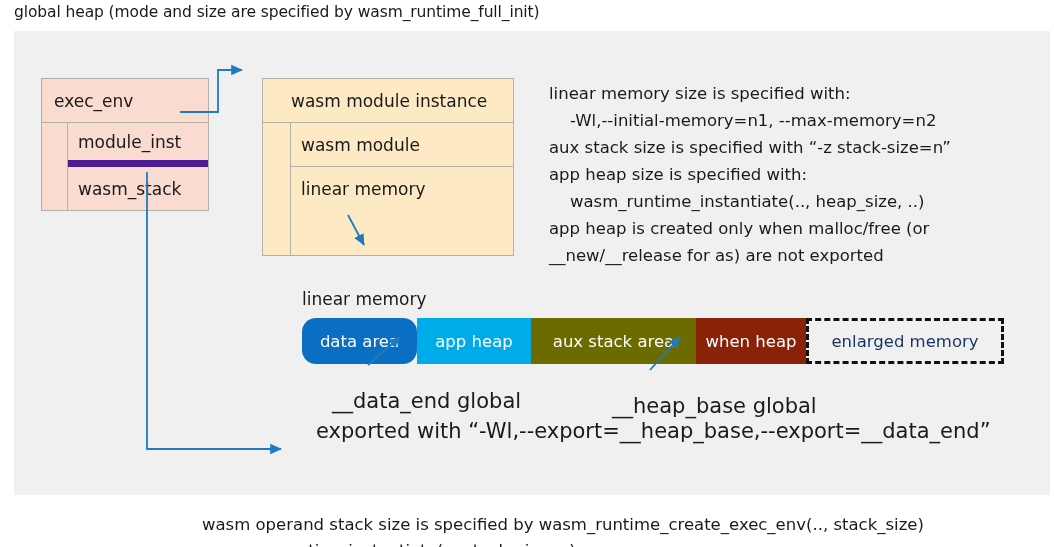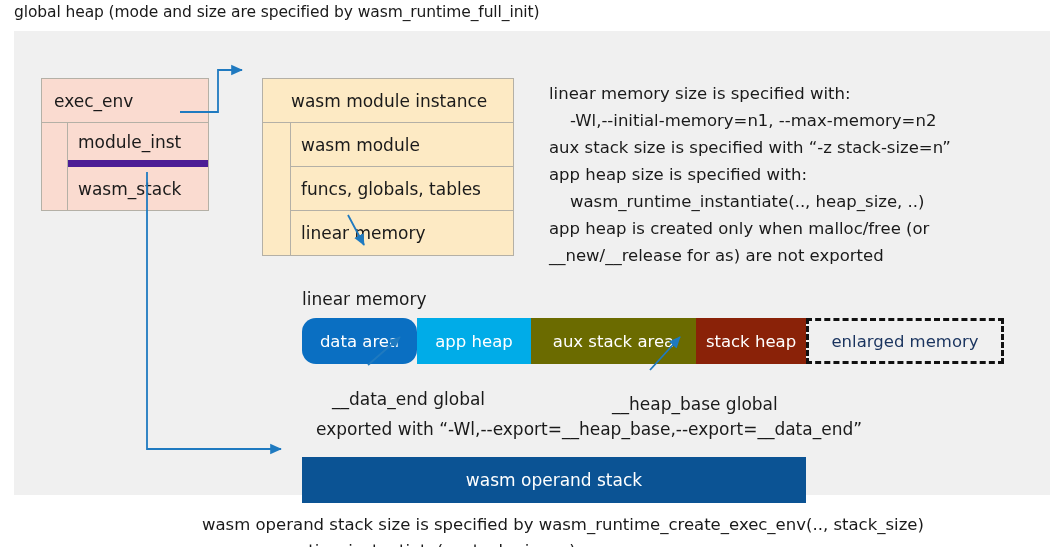--- a/index.html
+++ b/index.html
@@ -144,21 +144,21 @@
   #mem-seg-enlarged {
     border: 3px dashed #111111;
     background: #f0f0f0;
     color: #19335e;
     margin-left: 0px;
   }
 
   
   .anno-text {
     position: absolute;
-    font-size: 17px;
+    font-size: 21px;
     color: #1a1a1a;
     white-space: nowrap;
   }
   #anno-data-end  { left: 318px; top: 358px; }
   #anno-heap-base { left: 598px; top: 363px; }
   #anno-export    { left: 302px; top: 388px; }
 
   
   #operand-stack-box {
     position: absolute;
@@ -211,49 +211,47 @@
       </div>
     </div>
   </div>
 
   <div class="struct-box" id="module-instance-box" style="background: rgb(253, 234, 196);">
     <div class="struct-row" id="module-instance-header">wasm module instance</div>
     <div class="indent-wrap">
       <div class="indent-gutter"></div>
       <div class="indent-rows">
         <div class="struct-row mi-row">wasm module</div>
-        <div class="struct-row mi-row">funcs, globals, tables</div>
         <div class="struct-row mi-row last">linear memory</div>
       </div>
     </div>
   </div>
 
   <div id="linear-memory-notes">linear memory size is specified with:
     -Wl,--initial-memory=n1, --max-memory=n2
 aux stack size is specified with “-z stack-size=n”
 app heap size is specified with:
     wasm_runtime_instantiate(.., heap_size, ..)
 app heap is created only when malloc/free (or
 __new/__release for as) are not exported</div>
 
   <div id="linear-memory-label">linear memory</div>
 
   <div id="memory-bar">
     <div class="mem-seg" id="mem-seg-data-area" style="width: 115px; background: rgb(10, 111, 194); border-radius: 14px;">data area</div>
     <div class="mem-seg" id="mem-seg-app-heap" style="width: 114px; background: rgb(0, 172, 232);">app heap</div>
     <div class="mem-seg" id="mem-seg-aux-stack" style="width: 165px; background: rgb(107, 107, 0);">aux stack area</div>
-    <div class="mem-seg" id="mem-seg-libc-heap" style="width: 110px; background: rgb(138, 34, 8);">stack heap</div>
+    <div class="mem-seg" id="mem-seg-libc-heap" style="width: 110px; background: rgb(138, 34, 8);">when heap</div>
     <div class="mem-seg" id="mem-seg-enlarged" style="width: 198px; background: rgb(240, 240, 240); color: rgb(25, 51, 94); border-color: rgb(17, 17, 17);">enlarged memory</div>
   </div>
 
   <div class="anno-text" id="anno-data-end">__data_end global</div>
   <div class="anno-text" id="anno-heap-base">__heap_base global</div>
   <div class="anno-text" id="anno-export">exported with “-Wl,--export=__heap_base,--export=__data_end”</div>
 
-  <div id="operand-stack-box" style="background: rgb(11, 83, 148);">wasm operand stack</div>
   <div id="operand-stack-notes">wasm operand stack size is specified by wasm_runtime_create_exec_env(.., stack_size)
 or wasm_runtine_instantiate(.., stack_size, ..)</div>
 
 </div>
 
 <svg id="connectors" viewBox="0 0 1054 547" xmlns="http://www.w3.org/2000/svg">
   <defs>
     <marker id="arrowhead" markerWidth="7" markerHeight="7" refX="6" refY="3.5" orient="auto" markerUnits="strokeWidth">
       <path d="M0,0.6 L6.5,3.5 L0,6.4 z" fill="#1f7ac0"></path>
     </marker>

